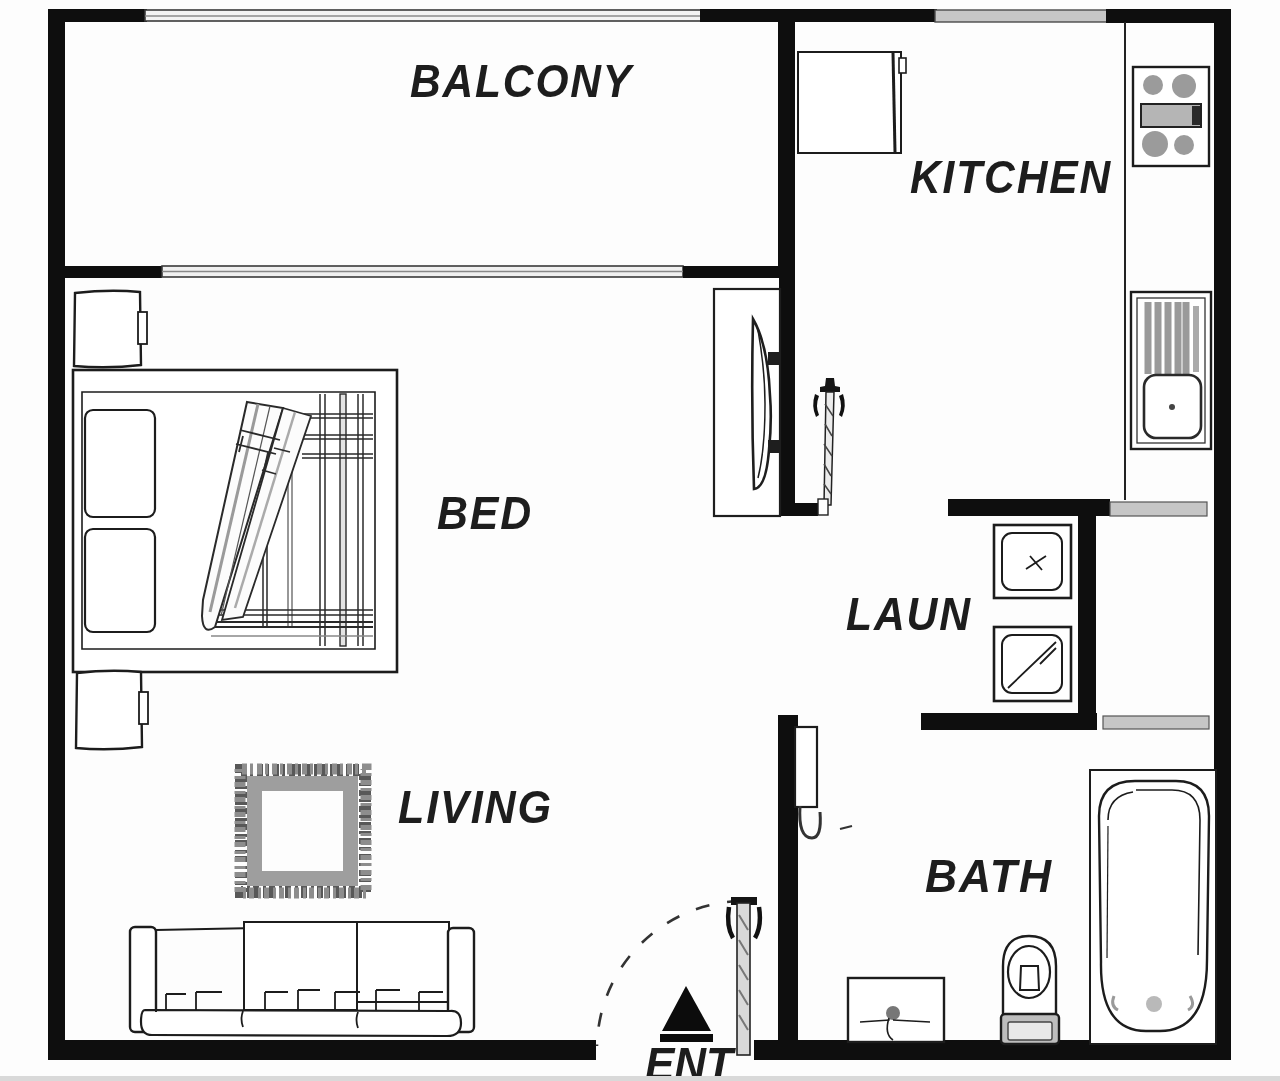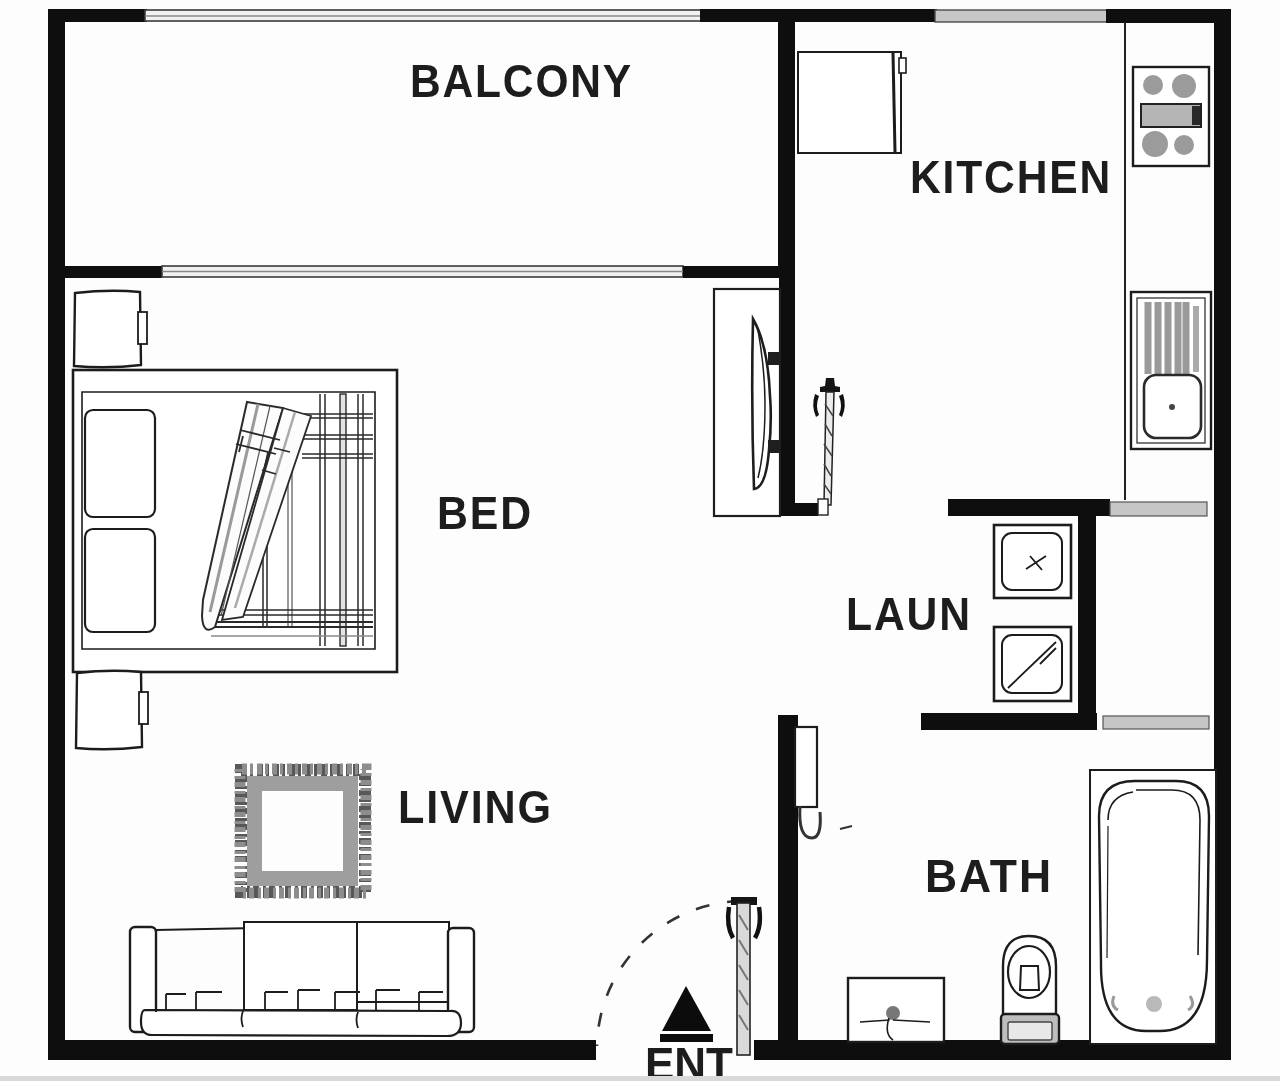--- a/index.html
+++ b/index.html
@@ -1,16 +1,16 @@
 <!DOCTYPE html>
 <html><head>
 <meta charset="utf-8">
 <style>
   html,body{margin:0;padding:0;background:#ffffff;}
-  .wrap{width:1280px;height:1081px;position:relative;overflow:hidden;background:#1d4ed8;}
+  .wrap{width:1280px;height:1081px;position:relative;overflow:hidden;background:#1d4ed8;font-style:italic;}
   text{font-family:"Liberation Sans",sans-serif;fill:#1d1d1d;-webkit-font-smoothing:antialiased;}
   .room{font-size:46px;font-weight:700;letter-spacing:2px;}
 </style>
 </head>
 <body>
 <div class="wrap">
 <svg width="1280" height="1081" viewBox="0 0 1280 1081">
 
 <rect x="0" y="0" width="1280" height="1081" fill="#fdfdfd"></rect>
 

